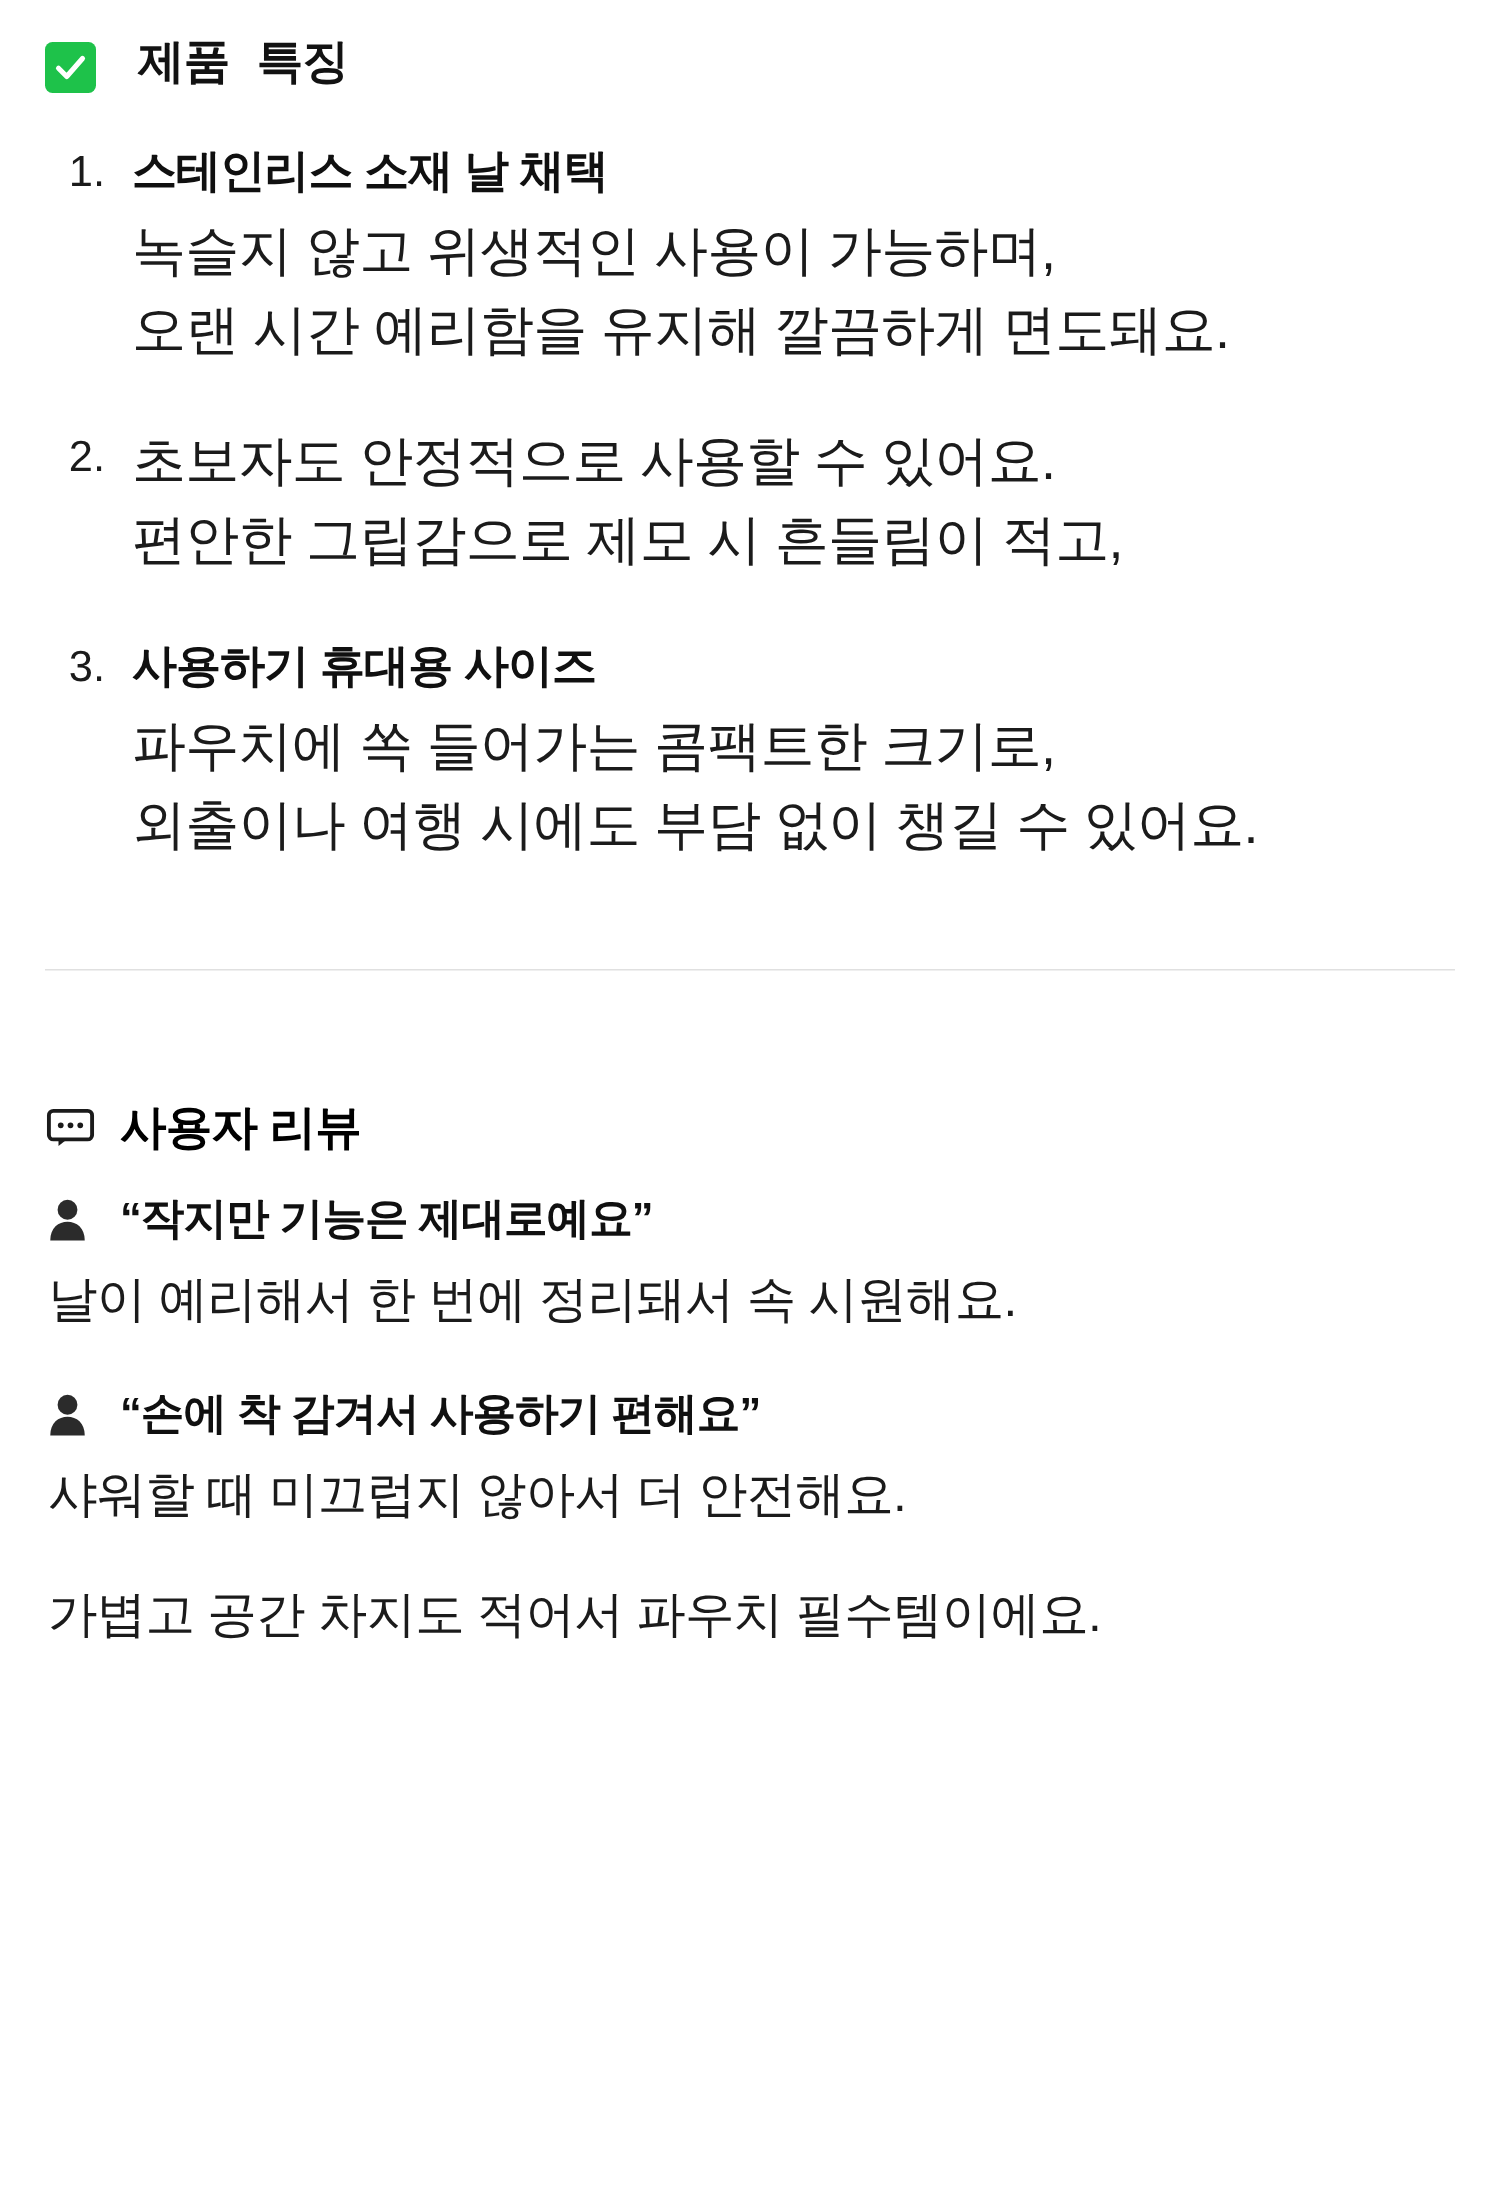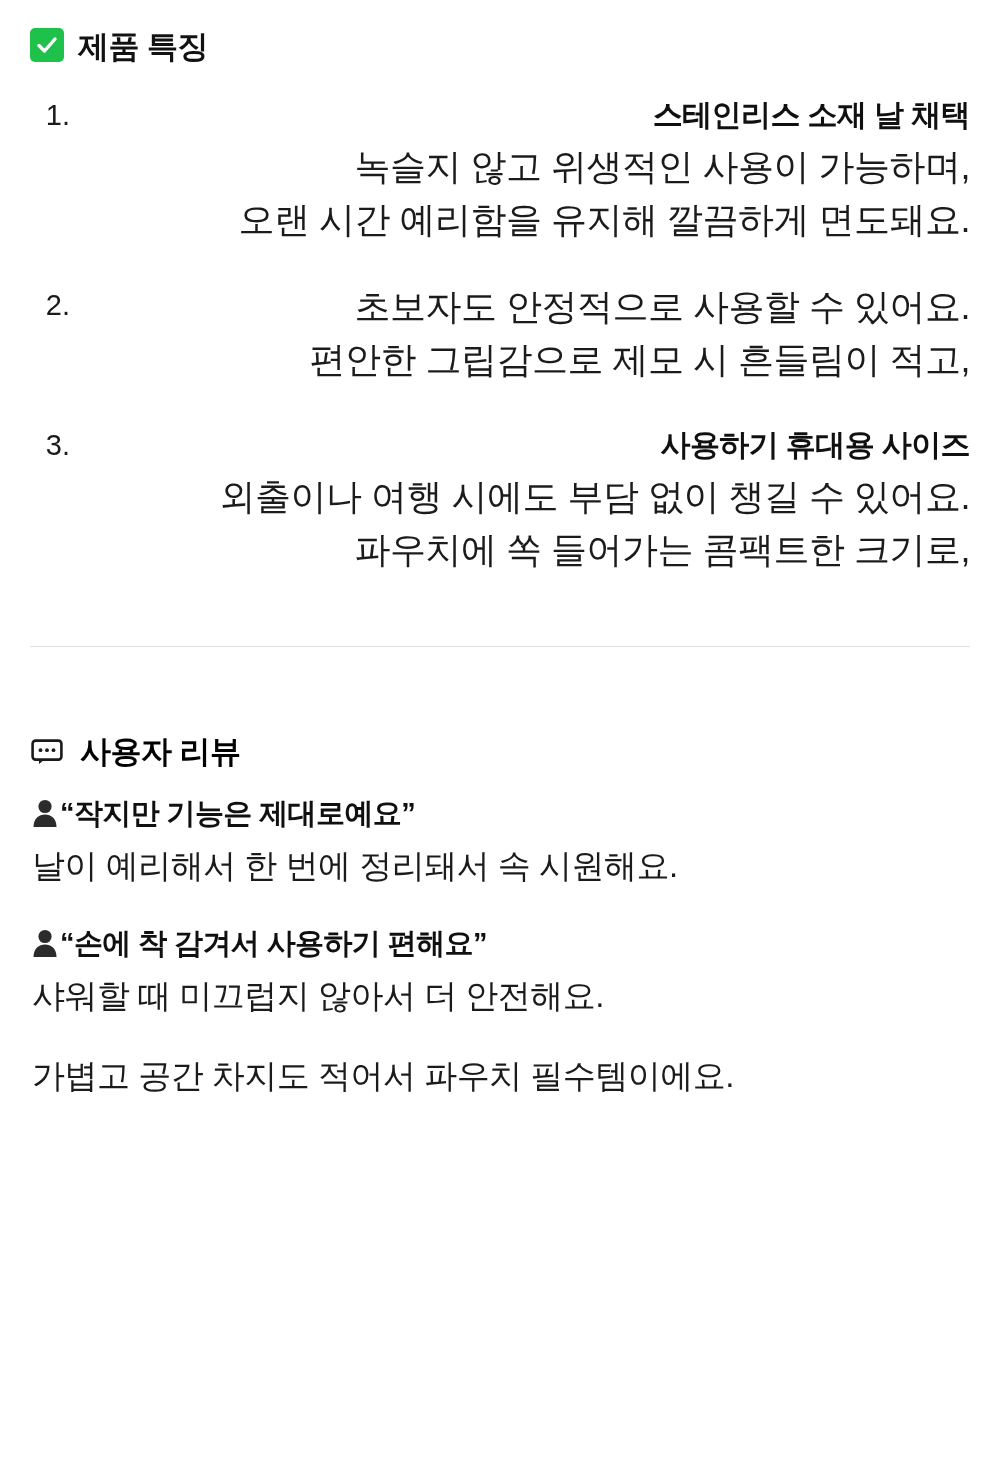--- a/index.html
+++ b/index.html
@@ -18,23 +18,24 @@
     width: 1000px;
     min-height: 1462px;
     box-sizing: border-box;
     padding: 28px 30px 20px 30px;
     position: relative;
   }
 
   
   .section-heading {
     display: flex;
-    align-items: flex-end;
-    gap: 14px;
+    align-items: flex-start;
+    gap: 28px;
     margin: 0 0 28px 0;
+    font-family: Liberation Mono, monospace;
   }
   .check-icon {
     width: 34px;
     height: 34px;
     border-radius: 5px;
     background: #1ec24a;
     display: inline-flex;
     align-items: center;
     justify-content: center;
     flex: 0 0 auto;
@@ -62,21 +63,21 @@
   .feature-num {
     flex: 0 0 auto;
     width: 58px;
     text-align: right;
     padding-right: 18px;
     font-size: 29px;
     line-height: 50px;
     color: #1b1b1b;
     box-sizing: border-box;
   }
-  .feature-body { flex: 1 1 auto; text-align: right; }
+  .feature-body { flex: 1 1 auto; }
   .feature-title {
     font-size: 30px;
     font-weight: bold;
     line-height: 50px;
     letter-spacing: -0.6px;
     color: #101010;
   }
   .feature-line {
     font-size: 36px;
     line-height: 53px;
@@ -112,21 +113,21 @@
     font-weight: bold;
     letter-spacing: -0.5px;
     color: #000000;
   }
 
   .review-block { margin-bottom: 30px; }
   .review-block:last-child { margin-bottom: 0; }
   .review-title-row {
     display: flex;
     align-items: center;
-    gap: 0;
+    gap: 20px;
     margin-bottom: 6px;
   }
   .person-icon {
     width: 30px;
     height: 32px;
     flex: 0 0 auto;
     display: inline-flex;
     align-items: center;
     justify-content: center;
   }
@@ -175,22 +176,22 @@
       <div class="feature-body">
         <div class="feature-line">초보자도 안정적으로 사용할 수 있어요.</div>
         <div class="feature-line">편안한 그립감으로 제모 시 흔들림이 적고,</div>
       </div>
     </li>
 
     <li class="feature-item">
       <span class="feature-num">3.</span>
       <div class="feature-body">
         <div class="feature-title">사용하기 휴대용 사이즈</div>
+        <div class="feature-line">파우치에 쏙 들어가는 콤팩트한 크기로,</div>
         <div class="feature-line">외출이나 여행 시에도 부담 없이 챙길 수 있어요.</div>
-        <div class="feature-line">파우치에 쏙 들어가는 콤팩트한 크기로,</div>
       </div>
     </li>
 
   </ul>
 
   <hr class="divider">
 
   <div class="review-heading">
     <span class="bubble-icon">
       <svg width="32" height="26" viewBox="0 0 32 26" aria-hidden="true">

